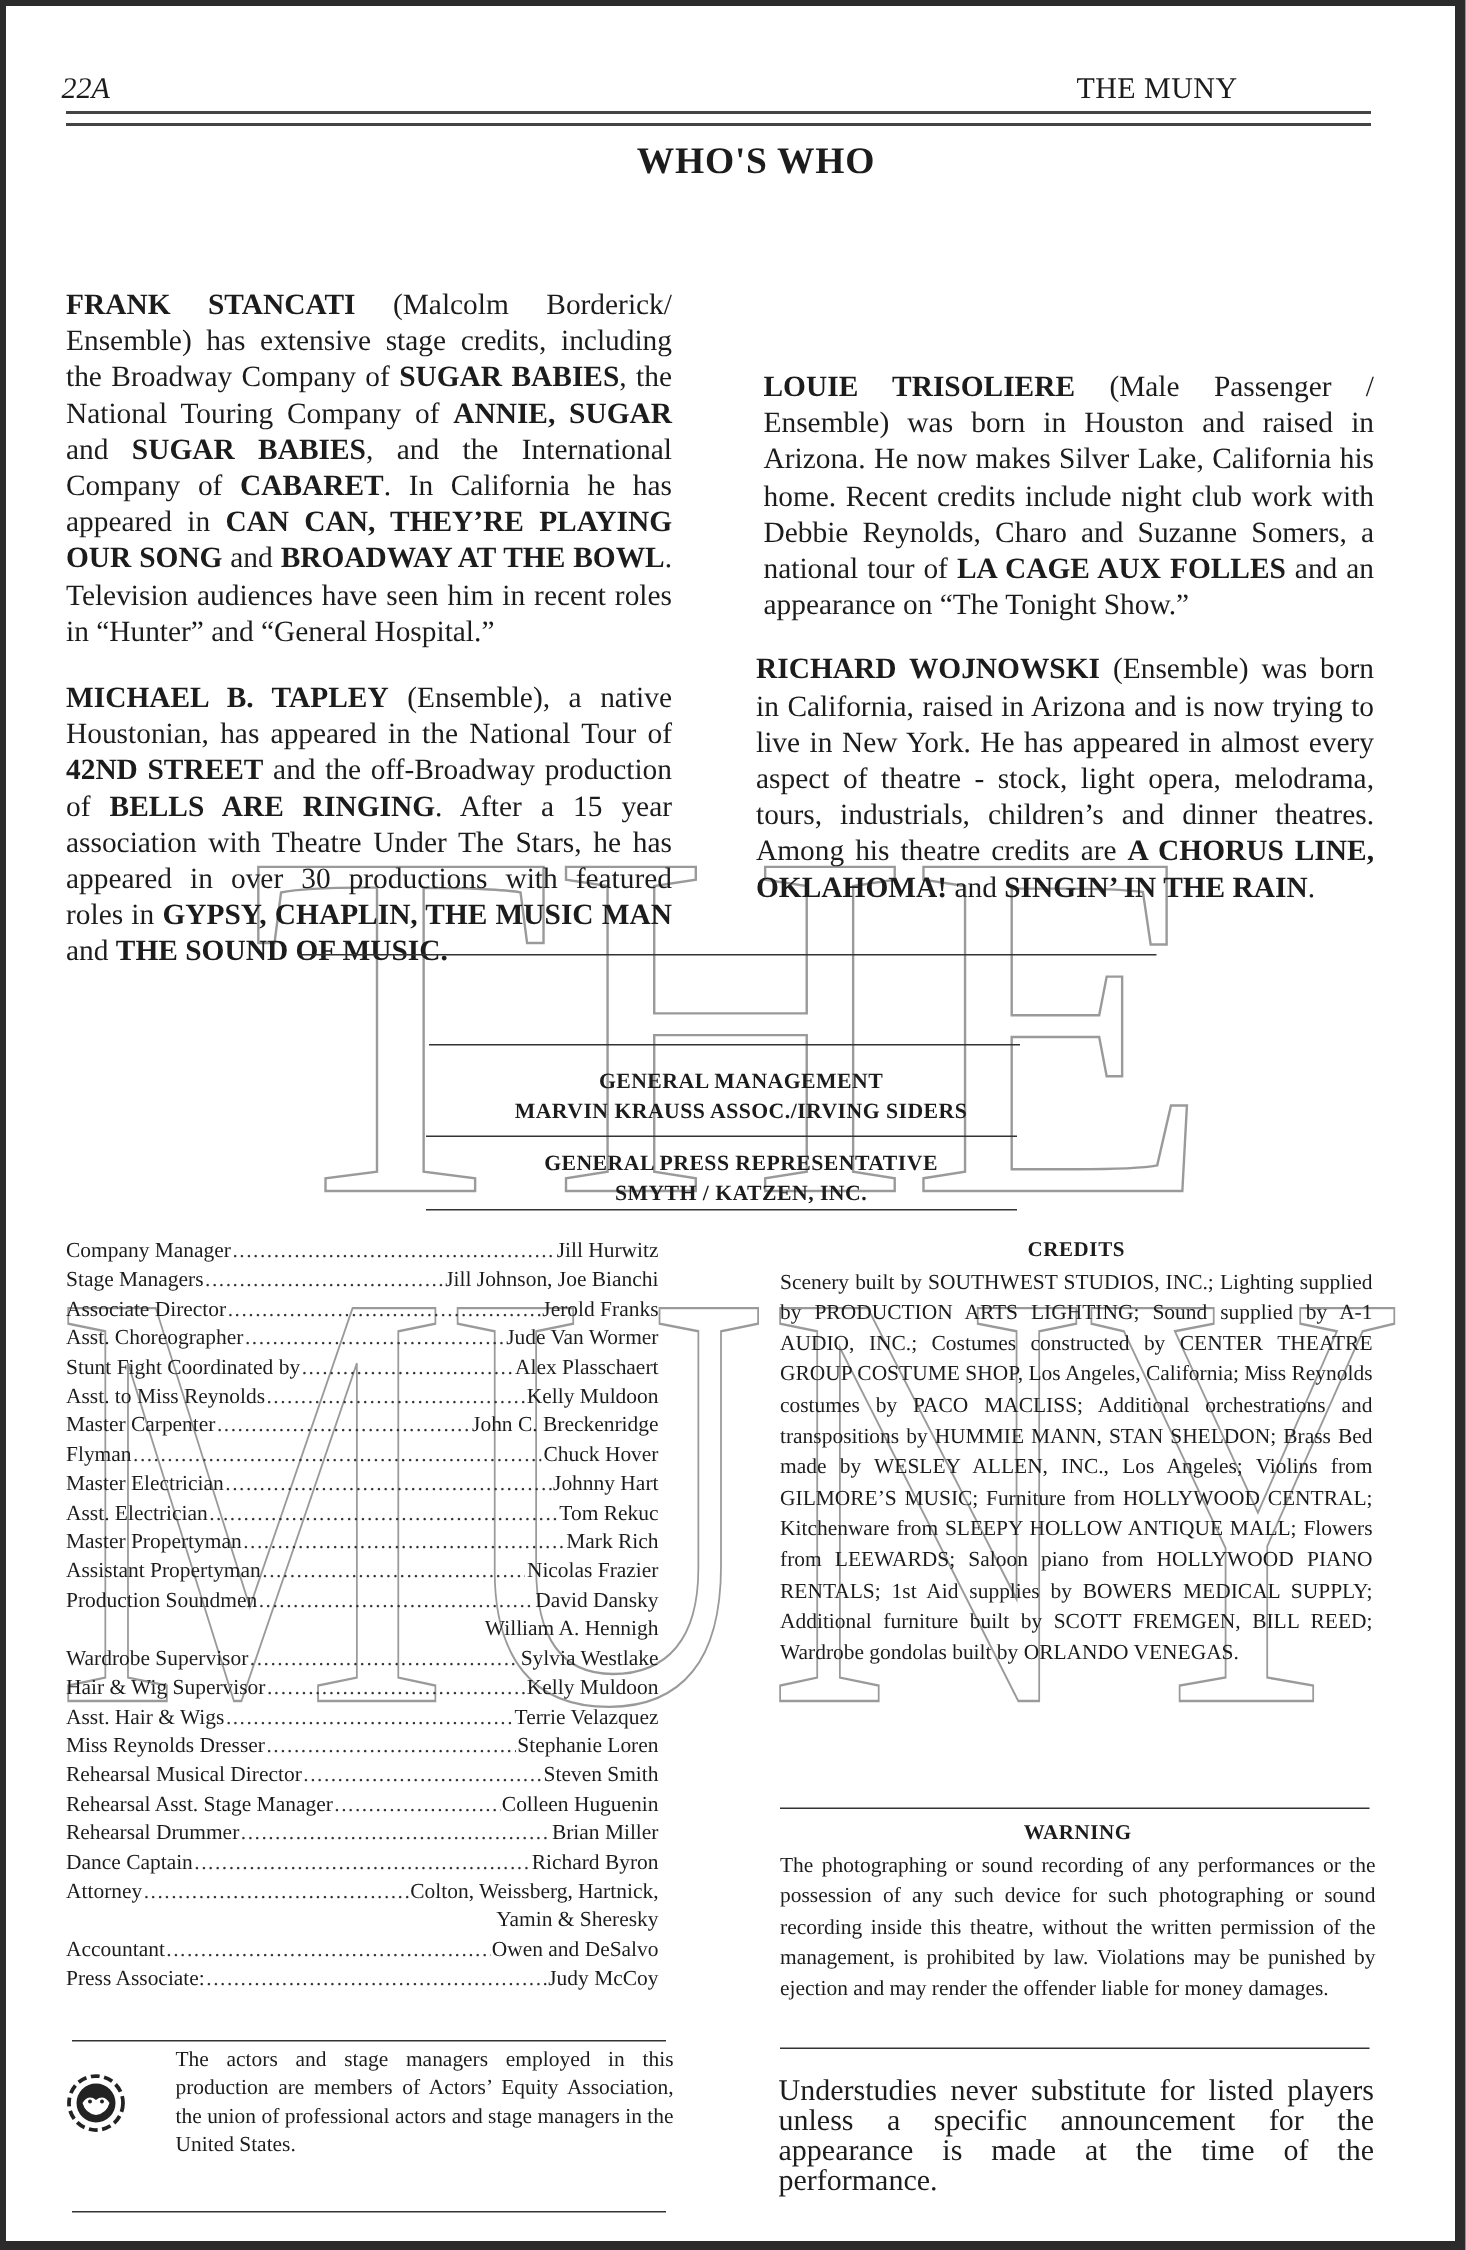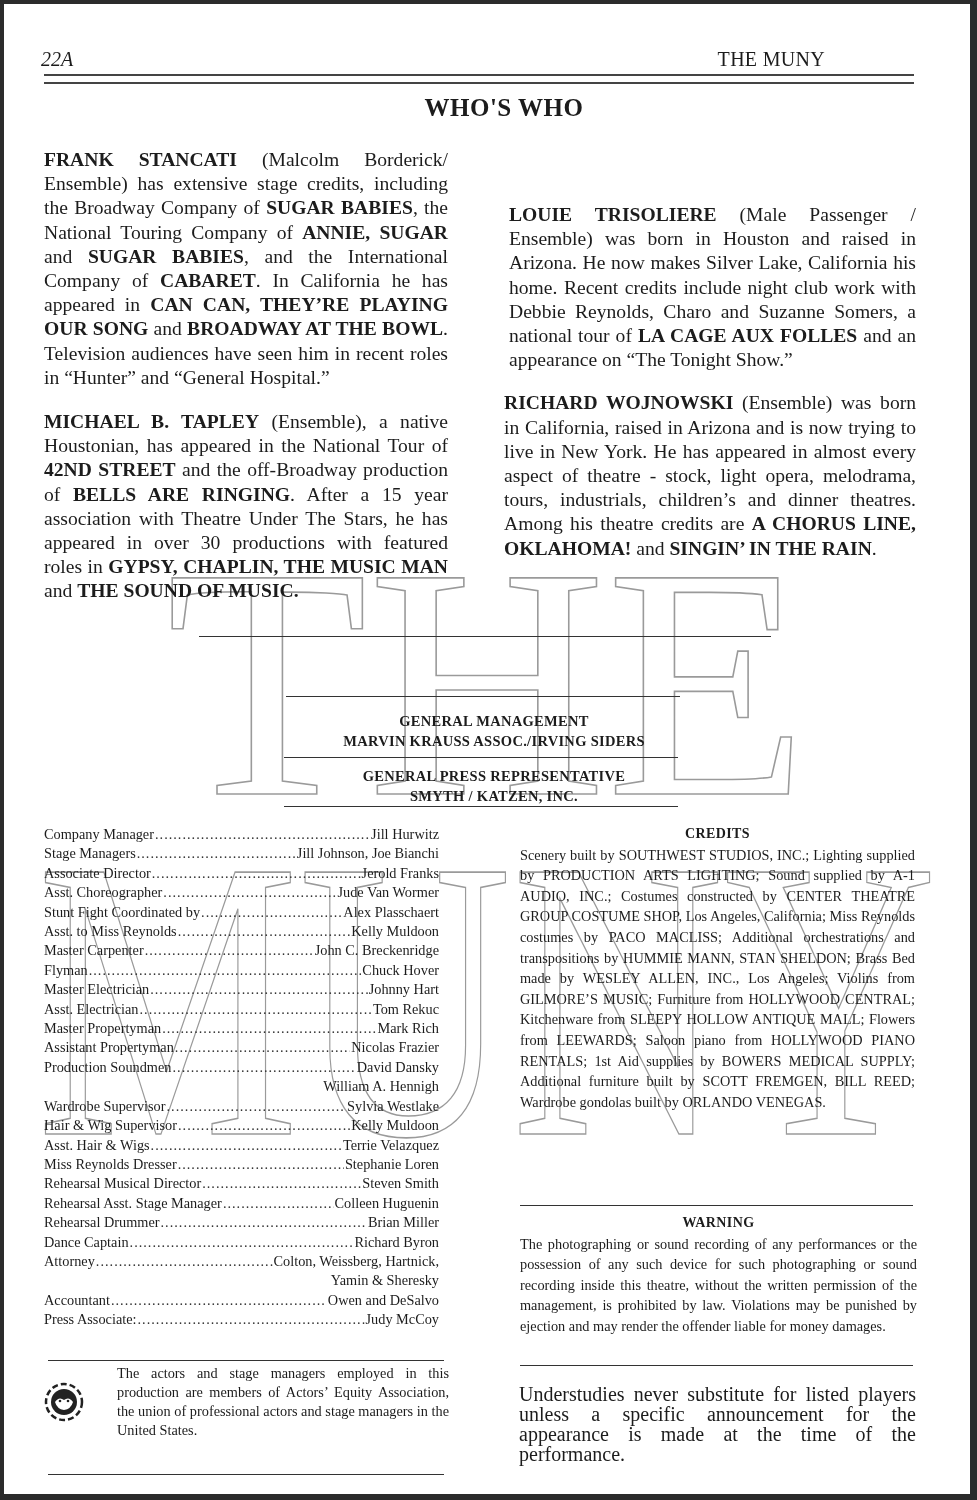--- a/index.html
+++ b/index.html
@@ -19,21 +19,21 @@
   .content { position: absolute; left: 0; top: 0; width: 880px; height: 1490px; z-index: 1; }
 
   .hdr-left { position: absolute; left: 37px; top: 44px; font-size: 20px; font-style: italic; }
   .hdr-right { position: absolute; right: 59px; top: 44px; font-size: 20px; letter-spacing: 0.3px; }
   .rule { position: absolute; background: #444; }
   .title {
     position: absolute; left: 17px; width: 966px; top: 90px; text-align: center;
     font-size: 25px; font-weight: bold; letter-spacing: 0.5px;
   }
 
-  .bio-col { position: absolute; font-size: 19.6px; line-height: 24.2px; text-align: justify; }
+  .bio-col { position: absolute; font-size: 19.6px; line-height: 24.2px; text-align: justify; margin-top: 44px; }
   .bio-col p { margin: 0; }
   .bio-col b { font-weight: bold; }
   .bio-left { left: 40px; top: 144px; width: 404px; }
   .bio-right { left: 500px; top: 144px; width: 412px; }
 
   .staff-block { position: absolute; left: 190px; width: 600px; text-align: center; font-weight: bold; font-size: 14.5px; line-height: 20px; letter-spacing: 0.3px; }
   .staff-line { position: absolute; height: 1px; background: #333; }
 
   .staff-list { position: absolute; left: 40px; top: 821px; width: 395px; font-size: 14.3px; line-height: 19.4px; }
   .staff-row { display: flex; align-items: flex-start; white-space: nowrap; }

